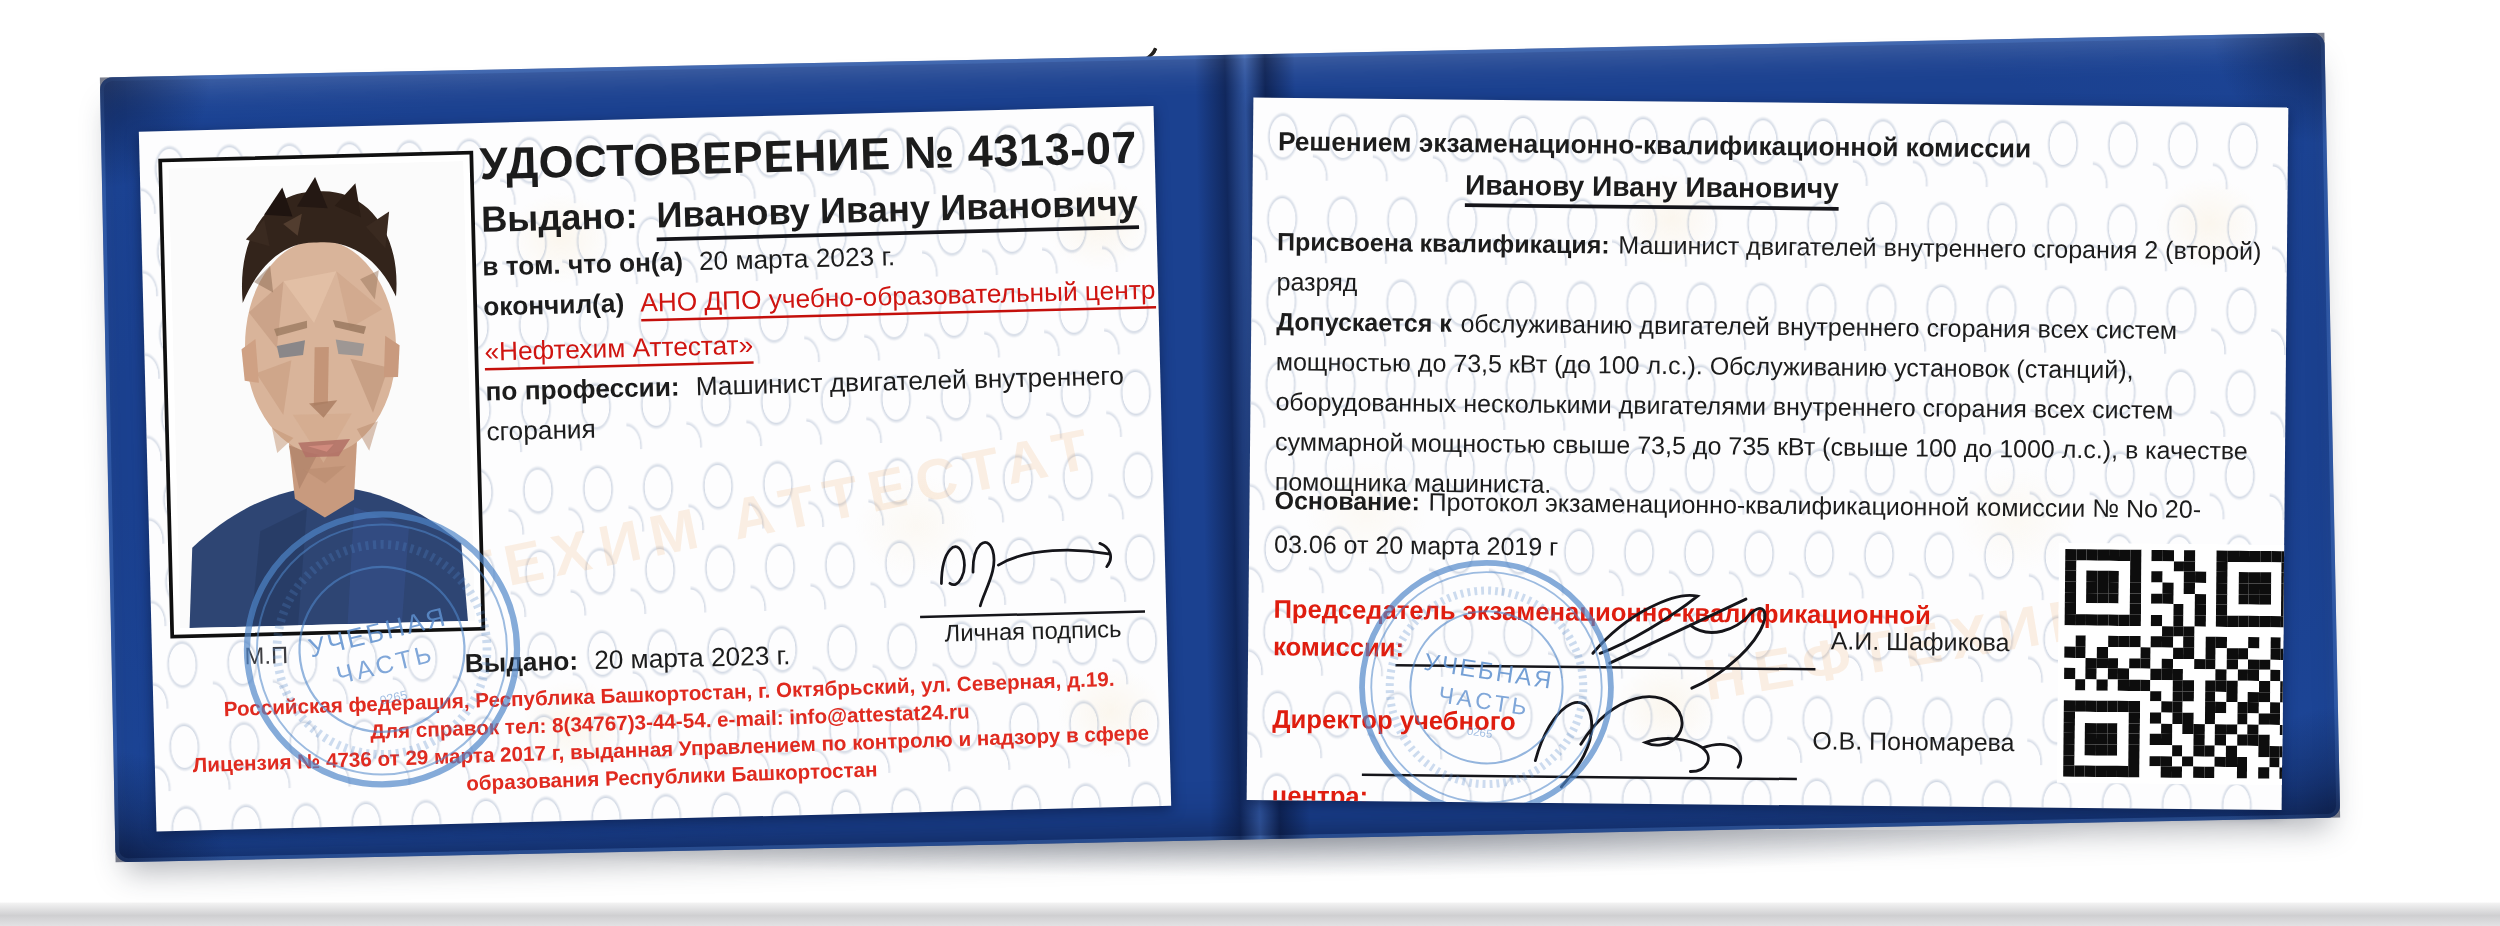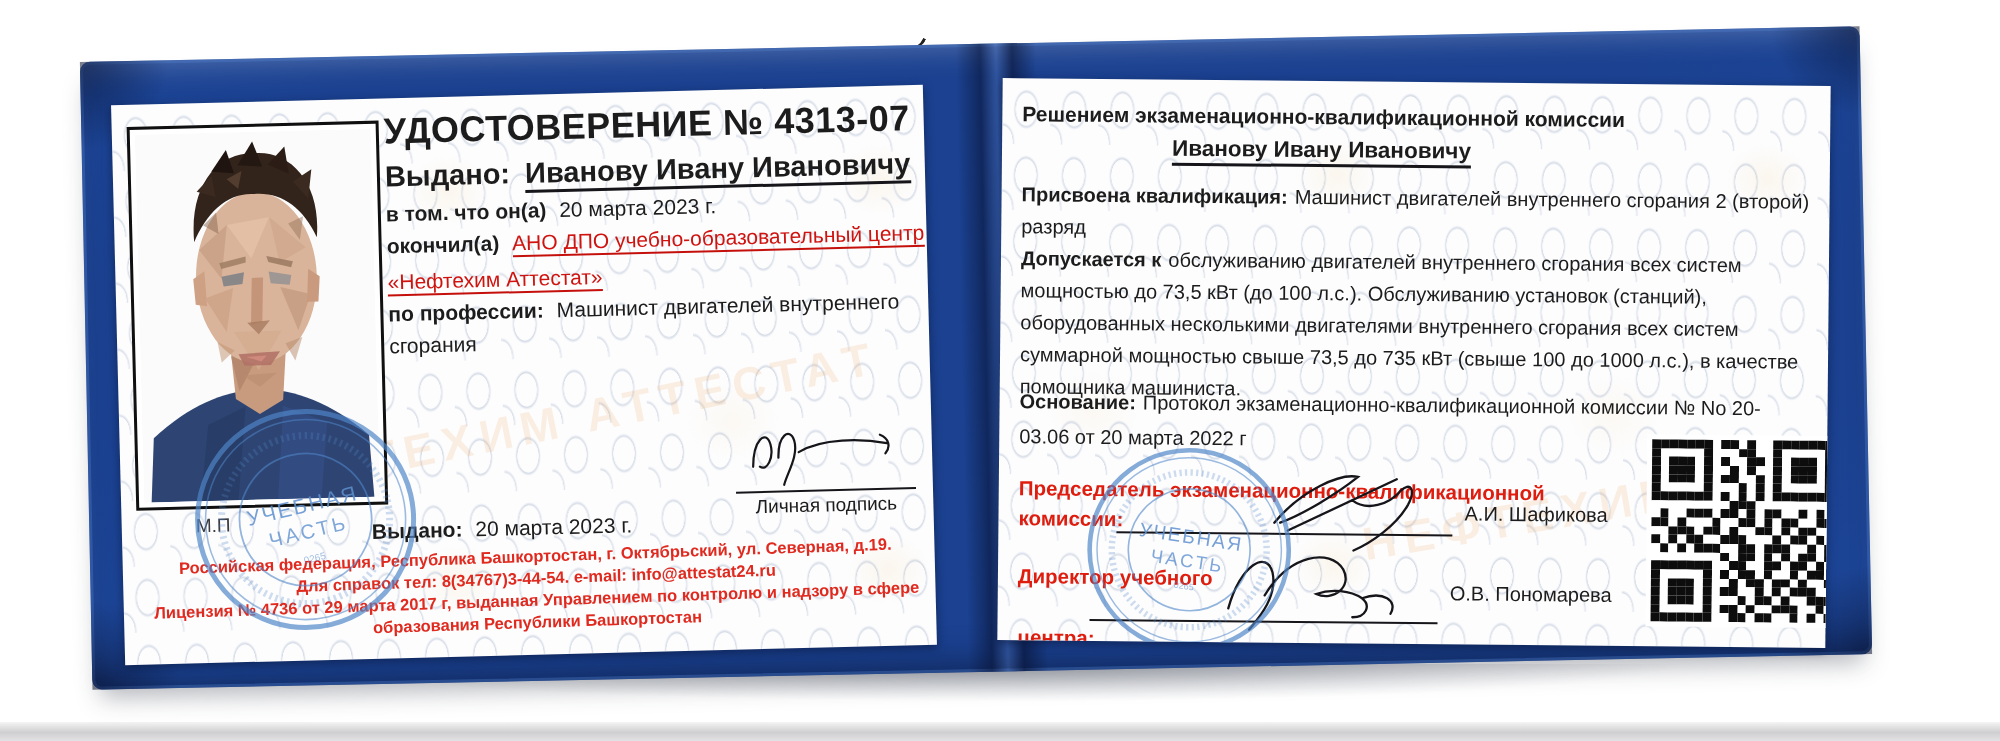--- a/index.html
+++ b/index.html
@@ -209,21 +209,21 @@
 разряд
 </span><span class="lbl">Допускается к</span><span class="pre">обслуживанию двигателей внутреннего сгорания всех систем
 мощностью до 73,5 кВт (до 100 л.с.). Обслуживанию установок (станций),
 оборудованных несколькими двигателями внутреннего сгорания всех систем
 суммарной мощностью свыше 73,5 до 735 кВт (свыше 100 до 1000 л.с.), в качестве
 помощника машиниста.</span>
     </div>
 
     <div class="rp-basis">
       <span class="lbl">Основание:</span><span class="pre">Протокол экзаменационно-квалификационной комиссии № No 20-
-03.06 от 20 марта 2022 г</span>
+03.06 от 20 марта 2019 г</span>
     </div>
 
     <div class="red-lab" style="top:398px;">Председатель экзаменационно-квалификационной</div>
     <div class="red-lab" style="top:428px;">комиссии:</div>
     <div class="rule" style="left:118px;top:452px;width:336px;"></div>
     <svg class="sig-svg" style="left:260px;top:380px;width:175px;height:92px;" viewBox="0 0 180 95">
       <path d="M16,64 C44,30 84,12 102,16 C80,34 44,56 22,64 M30,72 L142,18 M96,40 C112,52 134,44 146,30 C156,20 162,28 154,44 C142,66 116,84 98,92" stroke="#15151a" stroke-width="2.4" fill="none" stroke-linecap="round"></path>
     </svg>
     <div class="black-name" style="left:466px;top:420px;">А.И. Шафикова</div>
 

